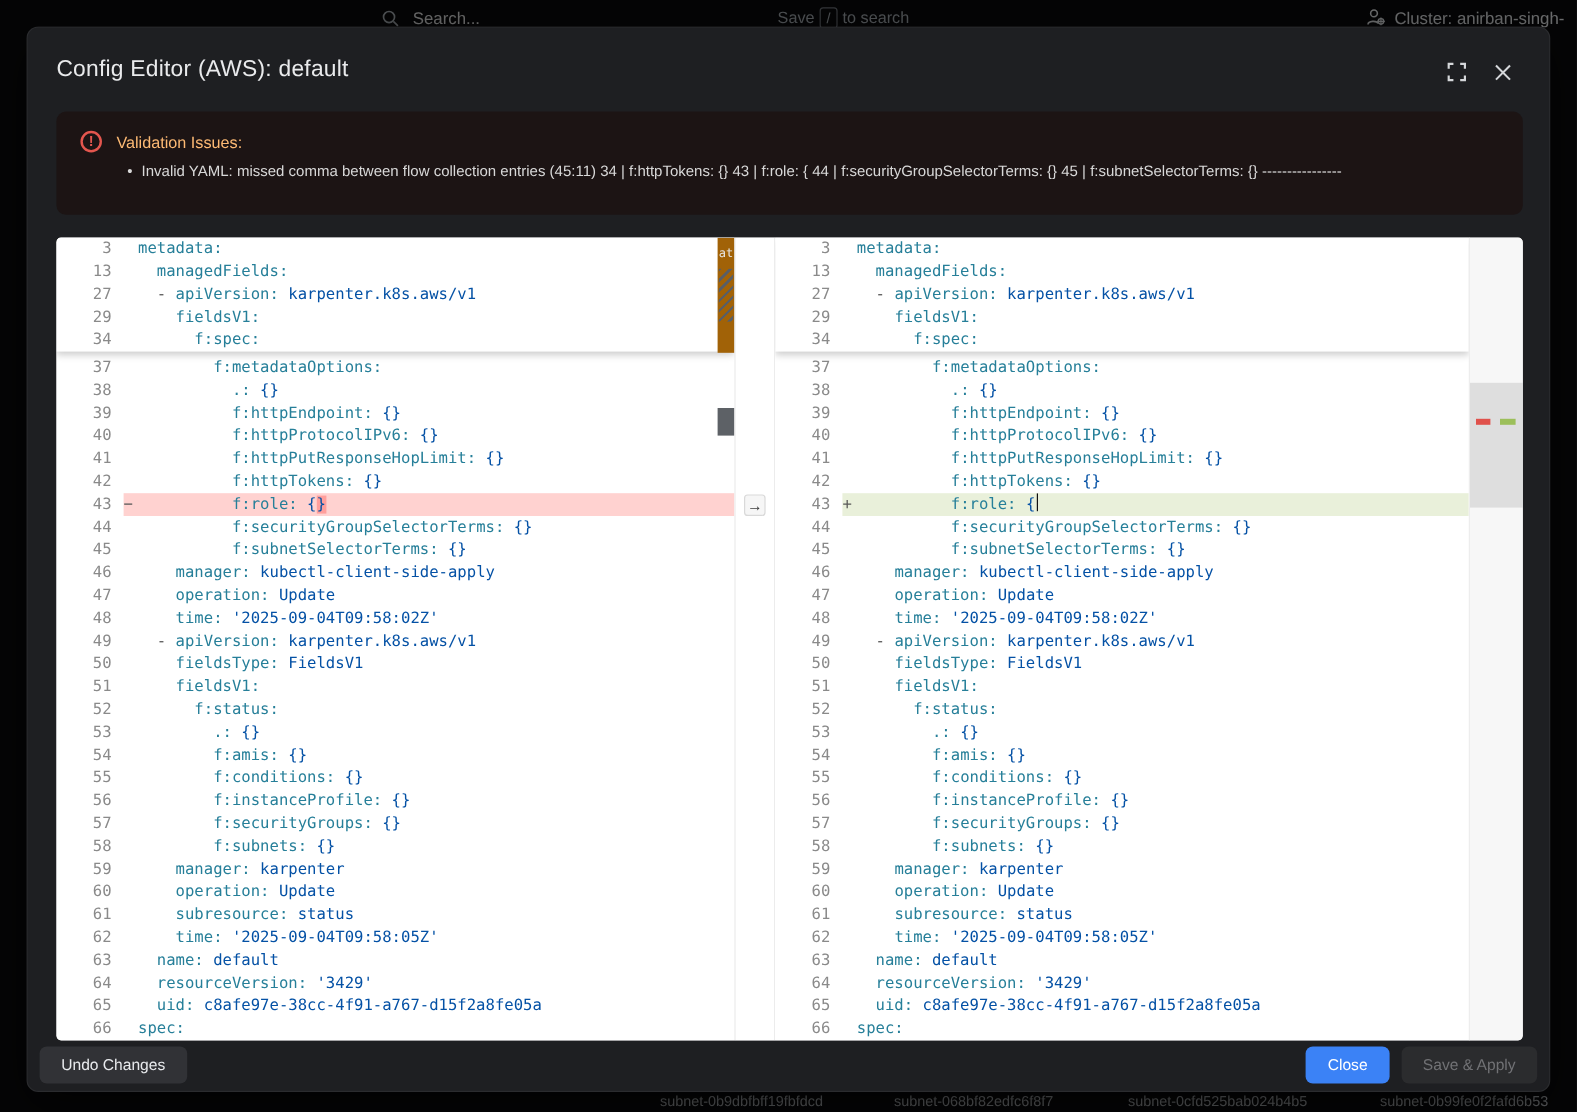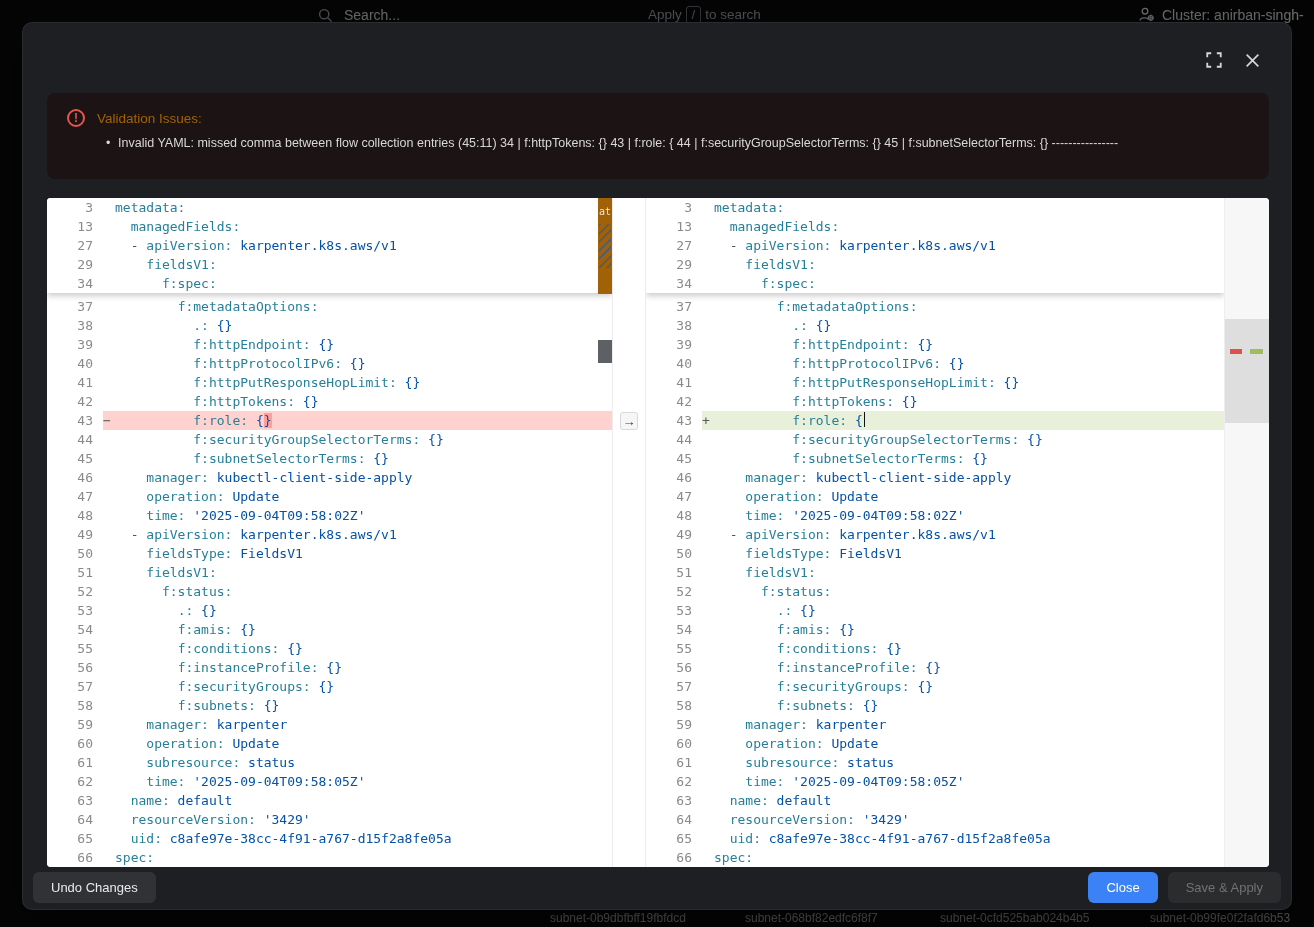--- a/index.html
+++ b/index.html
@@ -29,21 +29,21 @@
   .icon-btn { position:absolute; top:26px; width:22px; height:22px; background:none; border:none;
               cursor:pointer; color:#d5d7da; display:flex; align-items:center; justify-content:center; }
   .icon-btn.fs { right:66px; } .icon-btn.cl { right:28px; }
 
   
   .banner { position:absolute; left:24px; top:70px; width:1222px; height:86px;
             background:#1c1414; border-radius:8px; padding:14px 20px; overflow:hidden; }
   .banner-row { display:flex; align-items:center; gap:12px; height:22px; }
   .err-icon { flex:0 0 18px; width:18px; height:18px; border:2px solid #e4564e; border-radius:50%;
               color:#e4564e; font-size:12px; font-weight:bold; text-align:center; line-height:14px; }
-  .banner-heading { color:#a16207; font-size:13.5px; }
+  .banner-heading { color:#fdba74; font-size:13.5px; }
   .banner-msg { display:flex; margin-top:4px; padding-left:39px; color:#d8d8d8; font-size:12.5px; line-height:21px; }
   .bullet { width:12px; flex:0 0 12px; }
   .msg-lines { flex:1; overflow:hidden; }
   .msg-lines div { white-space:nowrap; overflow:hidden; }
 
   
   .editor { position:absolute; left:24px; top:175px; width:1222px; height:669px;
             background:#fff; border-radius:4px; overflow:hidden; }
   .pane { position:absolute; top:0; bottom:0; background:#fff; overflow:hidden; }
   .pane-left { left:0; width:565px; }
@@ -99,21 +99,21 @@
 </head>
 <body>
 
 <div class="page-bg">
   <div class="topbar">
     <svg class="search-icon" width="15" height="15" viewBox="0 0 15 15">
       <circle cx="6.2" cy="6.2" r="4.6" fill="none" stroke="#aab0b6" stroke-width="1.4"></circle>
       <line x1="9.8" y1="9.8" x2="13.6" y2="13.6" stroke="#aab0b6" stroke-width="1.4"></line>
     </svg>
     <span class="search-ph">Search...</span>
-    <span class="press-hint"><span>Apply</span><span class="keycap">/</span><span>to search</span></span>
+    <span class="press-hint"><span>Save</span><span class="keycap">/</span><span>to search</span></span>
     <span class="cluster">
       <svg width="17" height="17" viewBox="0 0 17 17">
         <circle cx="7" cy="5.2" r="2.8" fill="none" stroke="#e8eaec" stroke-width="1.3"></circle>
         <path d="M2 14.5 c0-3.4 7.5-3.4 8.4-1" fill="none" stroke="#e8eaec" stroke-width="1.3"></path>
         <circle cx="12.8" cy="11.8" r="2.3" fill="none" stroke="#e8eaec" stroke-width="1.2"></circle>
         <line x1="12.8" y1="8.6" x2="12.8" y2="15" stroke="#e8eaec" stroke-width="1"></line>
         <line x1="9.6" y1="11.8" x2="16" y2="11.8" stroke="#e8eaec" stroke-width="1"></line>
       </svg>
       <span>Cluster: anirban-singh-</span>
     </span>
@@ -122,20 +122,21 @@
     <span class="cell" style="left:550px">subnet-0b9dbfbff19fbfdcd</span>
     <span class="cell" style="left:745px">subnet-068bf82edfc6f8f7</span>
     <span class="cell" style="left:940px">subnet-0cfd525bab024b4b5</span>
     <span class="cell" style="left:1150px">subnet-0b99fe0f2fafd6b53</span>
   </div>
 </div>
 
 <div class="overlay"></div>
 
 <div class="modal">
+  <div class="modal-title">Config Editor (AWS): default</div>
 
   <button class="icon-btn fs">
     <svg width="18" height="18" viewBox="0 0 16 16" fill="none" stroke="#d5d7da" stroke-width="1.6">
       <polyline points="2,5.5 2,2 5.5,2"></polyline>
         <polyline points="10.5,2 14,2 14,5.5"></polyline>
       <polyline points="14,10.5 14,14 10.5,14"></polyline>
         <polyline points="5.5,14 2,14 2,10.5"></polyline>
     </svg>
   </button>
   <button class="icon-btn cl">

